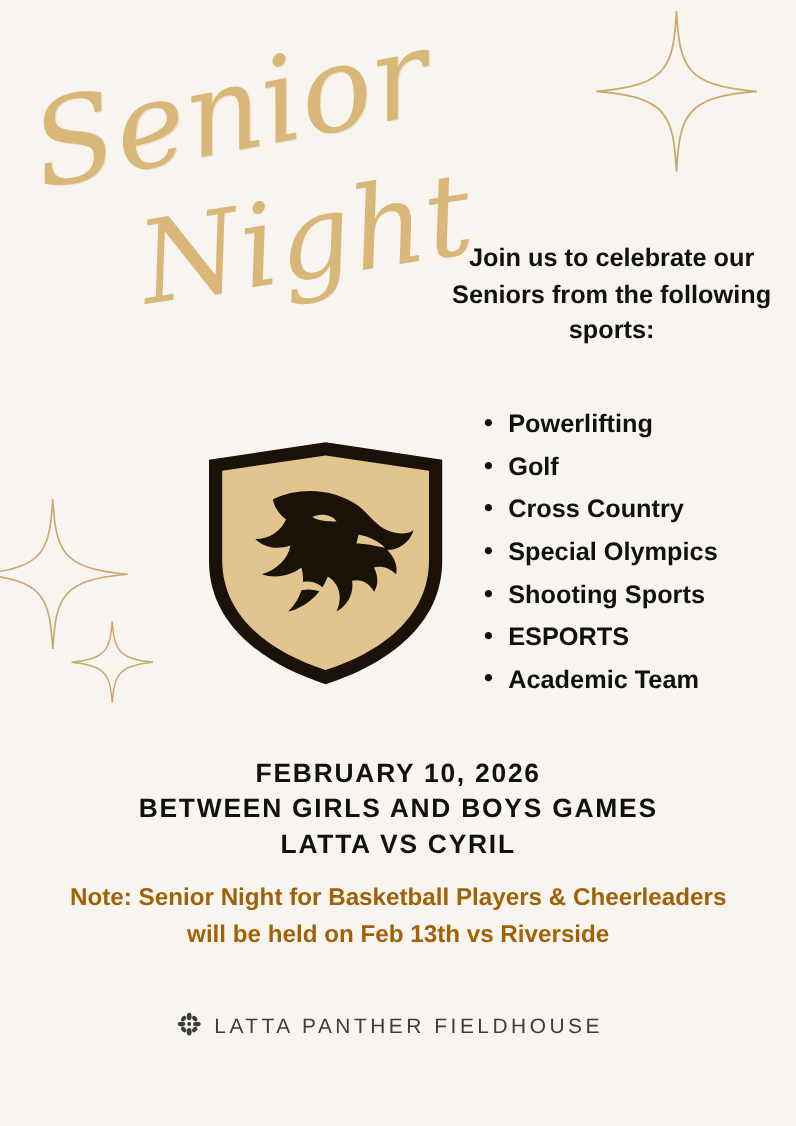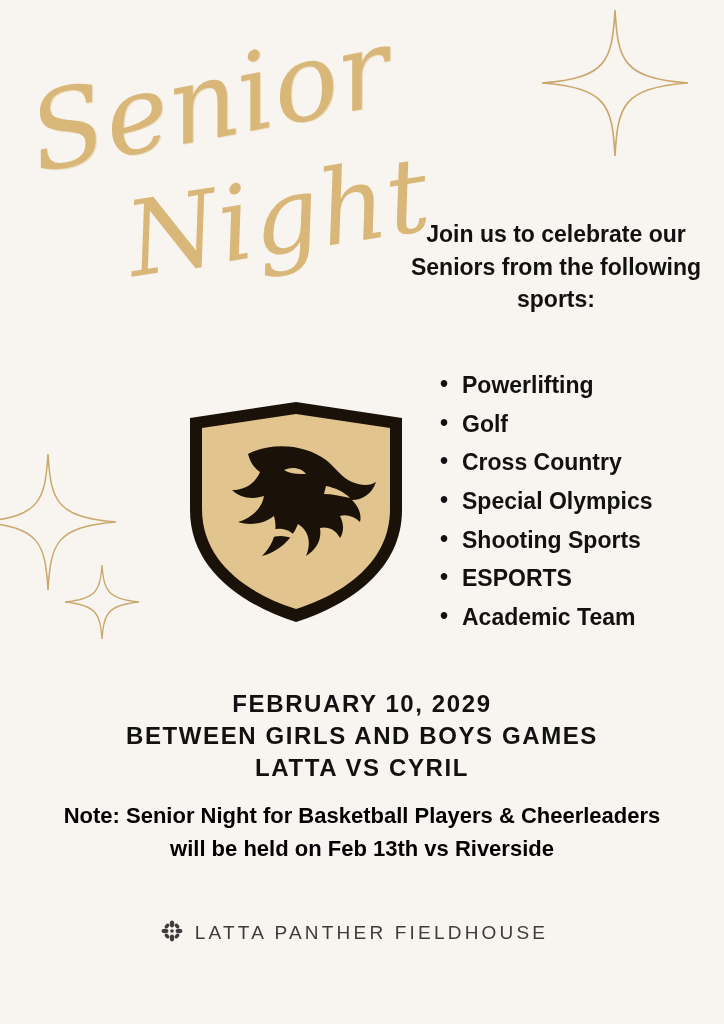--- a/index.html
+++ b/index.html
@@ -128,21 +128,21 @@
 
   .note {
     position: absolute;
     left: 62px;
     top: 800px;
     width: 600px;
     text-align: center;
     font-size: 22px;
     font-weight: bold;
     line-height: 1.48;
-    color: #000000;
+    color: #a16207;
   }
 
   
   .footer {
     position: absolute;
     left: 0;
     top: 920px;
     width: 709px;
     display: flex;
     align-items: center;
@@ -216,21 +216,21 @@
 
       <path d="M108 80 C116 76 126 78 130 84 C122 84 114 84 108 80 Z" fill="#e2c48e"></path>
 
       <path d="M150 96 C160 98 168 102 174 108 C164 106 156 104 148 104 Z" fill="#e2c48e"></path>
 
       <path d="M96 140 C108 136 118 142 124 152 C114 146 104 144 94 148 Z" fill="#e2c48e"></path>
     </svg>
   </div>
 
   <div class="details">
-    <div class="line">FEBRUARY 10, 2029</div>
+    <div class="line">FEBRUARY 10, 2026</div>
     <div class="line">BETWEEN GIRLS AND BOYS GAMES</div>
     <div class="line">LATTA VS CYRIL</div>
   </div>
 
   <div class="note">Note: Senior Night for Basketball Players &amp; Cheerleaders will be held on Feb 13th vs Riverside</div>
 
   <div class="footer">
     <span class="footer-mark">
       <svg width="22" height="22" viewBox="0 0 22 22">
         <g fill="#3c3c3c">

